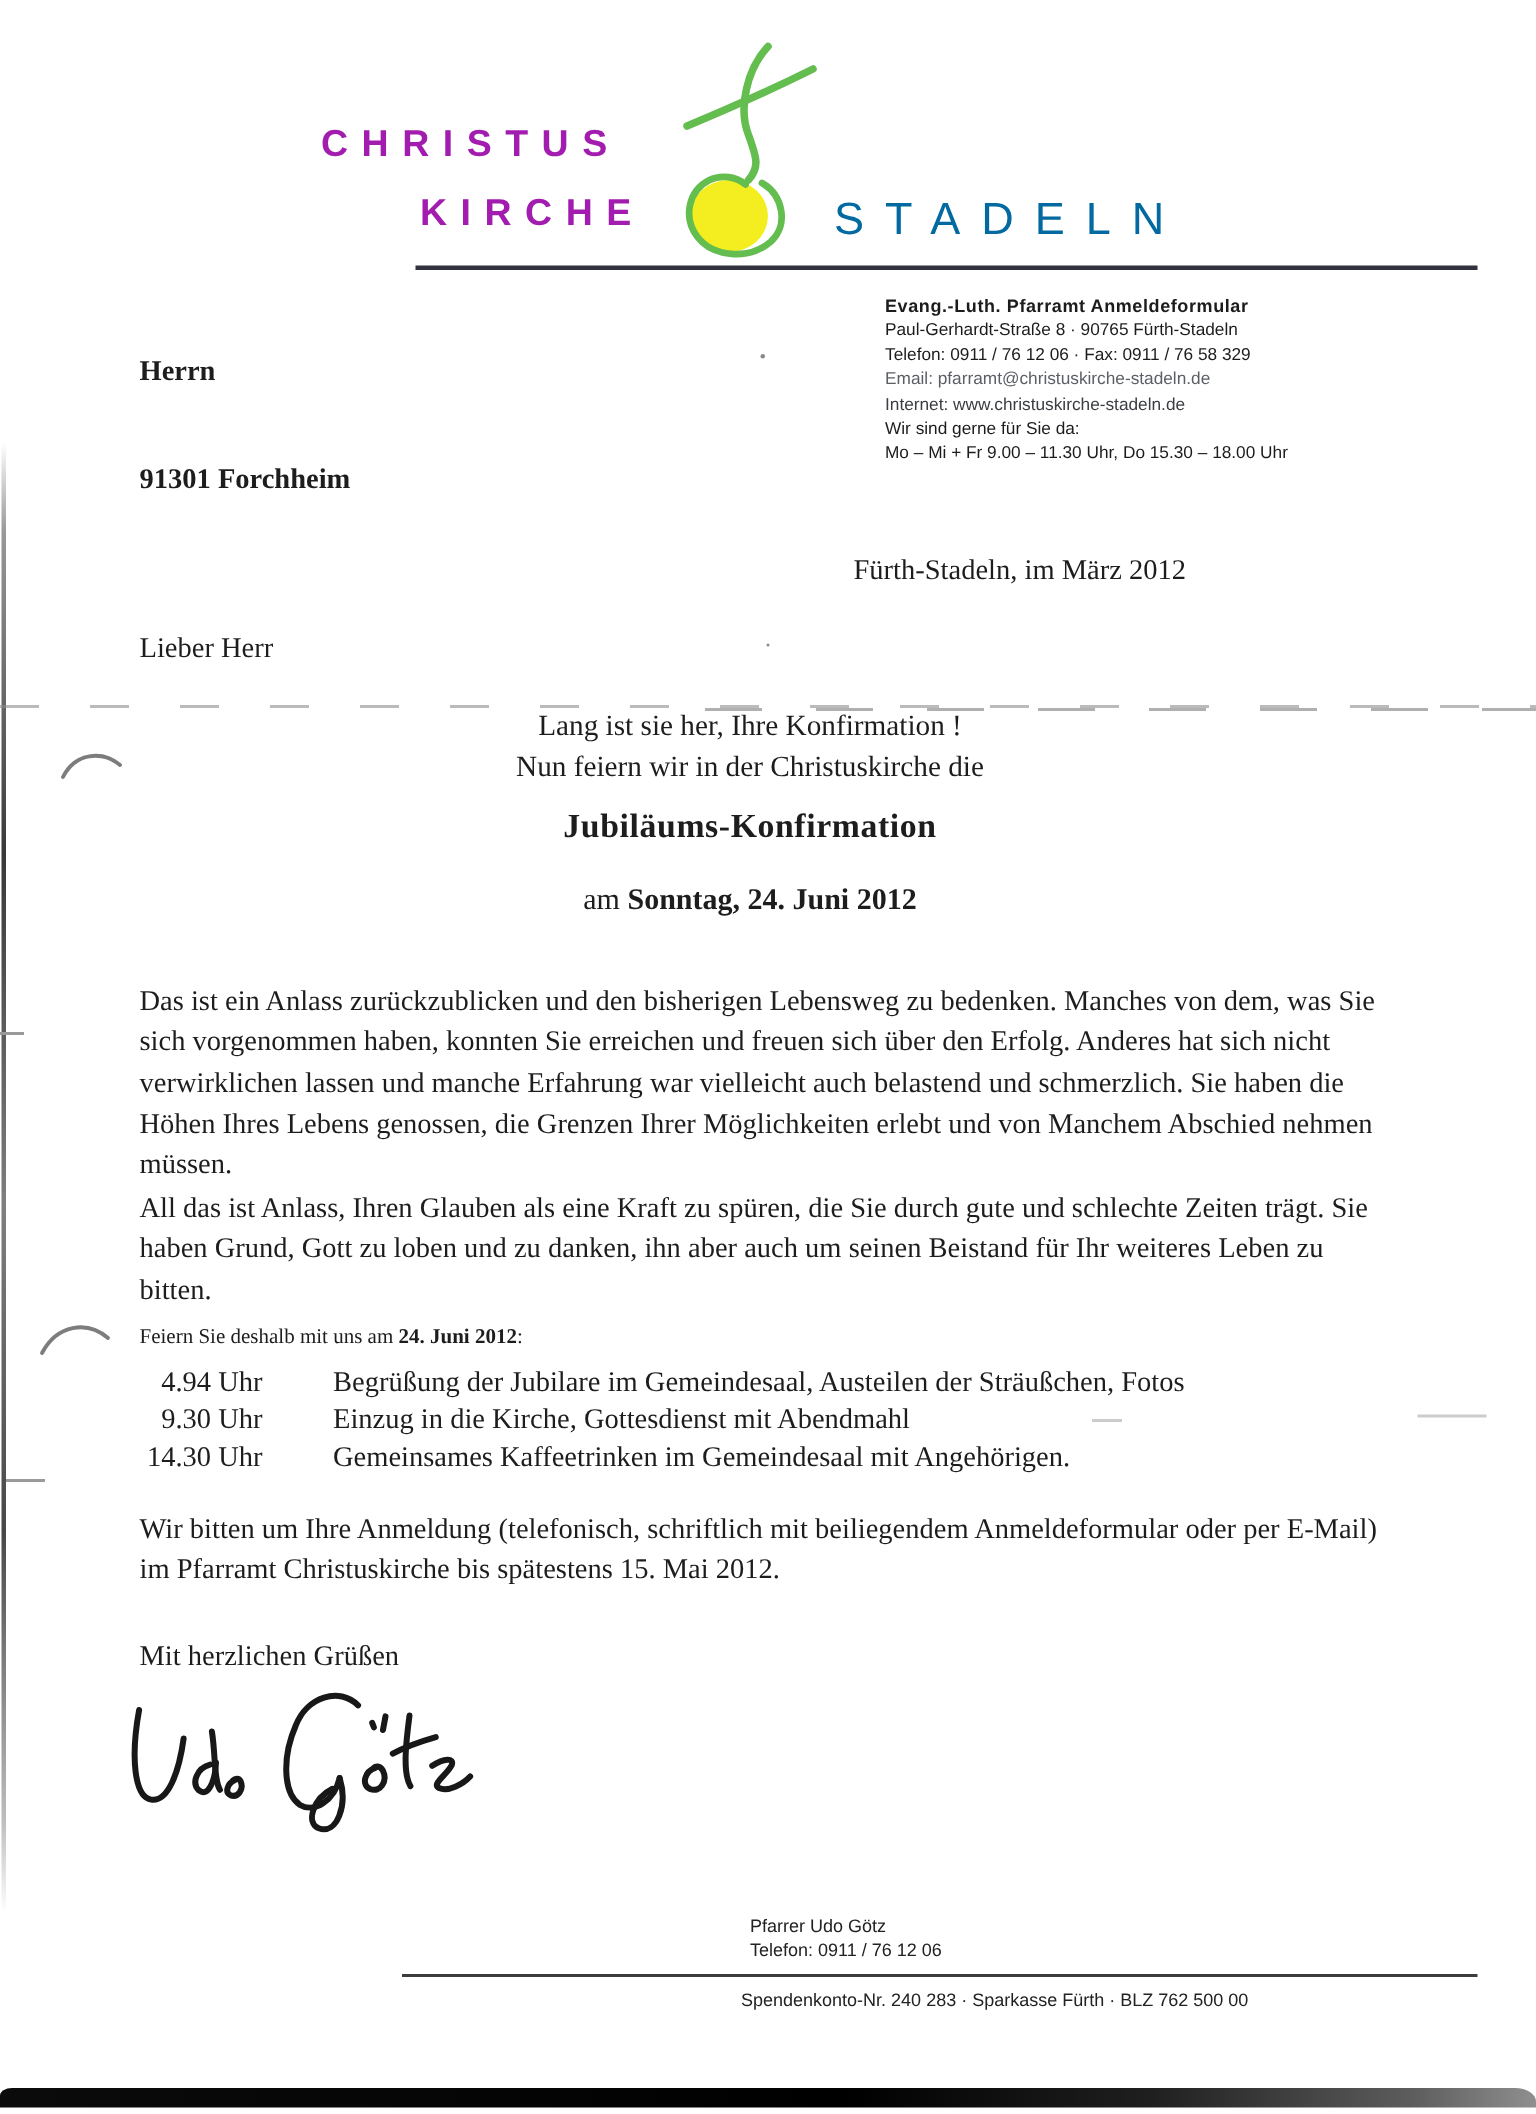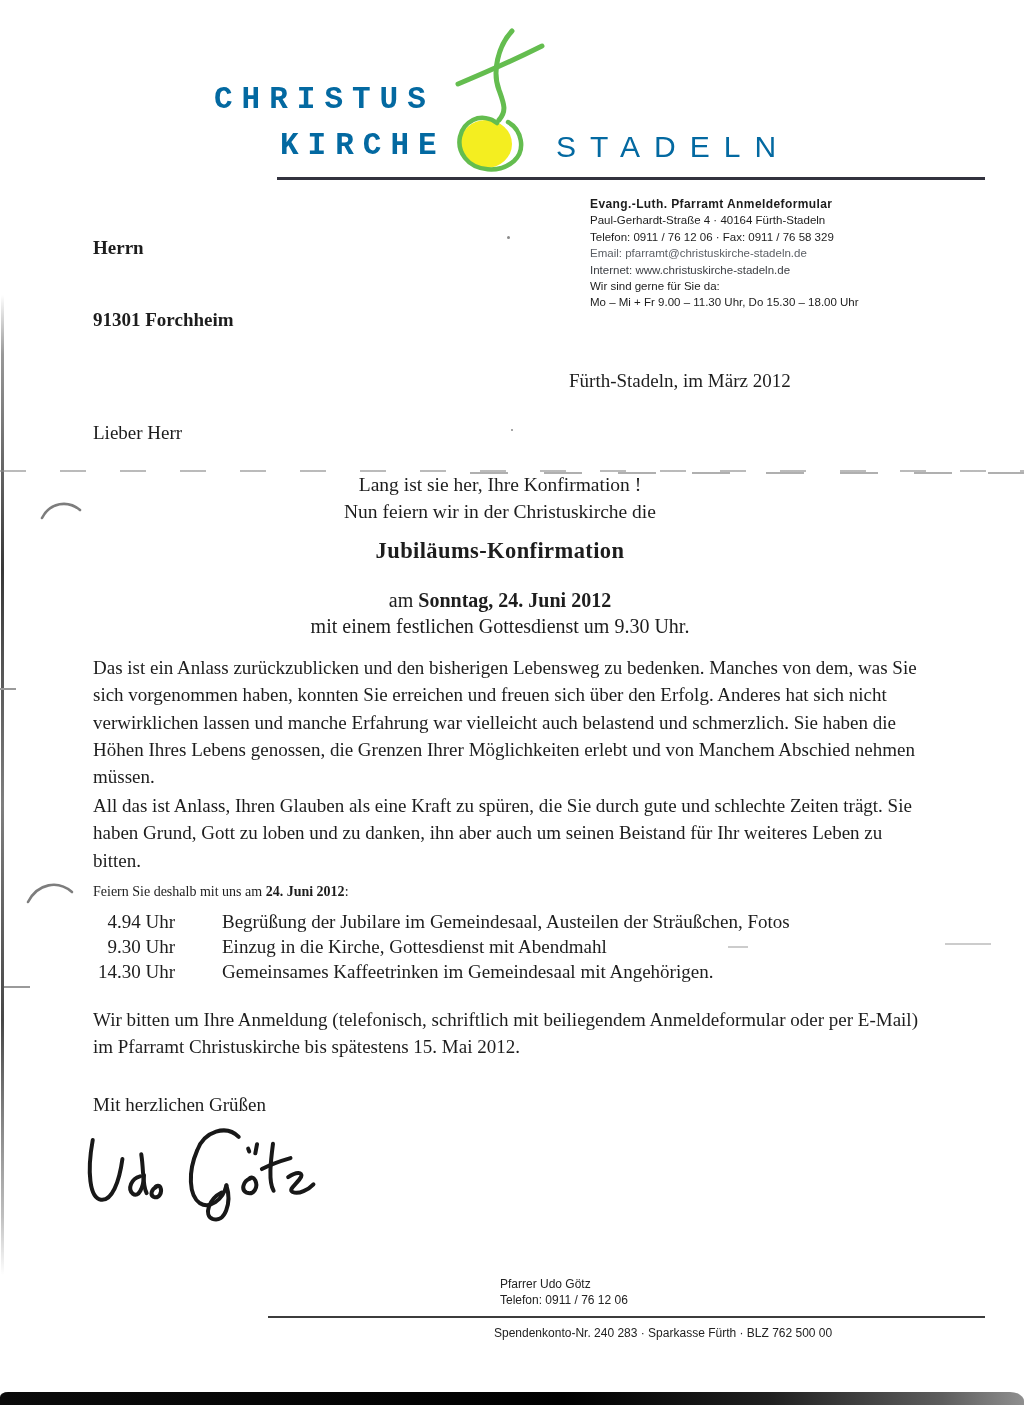--- a/index.html
+++ b/index.html
@@ -9,25 +9,25 @@
     height: 1409px;
     background: #ffffff;
     overflow: hidden;
     font-family: "Liberation Serif", serif;
     color: #1d1d1d;
   }
   .abs { position: absolute; }
 
   
   .brand {
-    font-family: Liberation Mono, monospace;
+    font-family: Liberation Sans, sans-serif;
     font-weight: bold;
-    font-size: 31px;
+    font-size: 25px;
     letter-spacing: 9px;
-    color: #0369a1;
+    color: #a21caf;
   }
   .brand-thin {
     font-family: "Liberation Sans", sans-serif;
     font-weight: normal;
     font-size: 30px;
     letter-spacing: 14px;
     color: #0369a1;
   }
   .logo-rule { background: #32323e; height: 3px; }
 
@@ -95,21 +95,21 @@
       <path d="M60,96 C74,104 78,124 66,135 C51,148 27,145 17,132 C7,119 11,101 25,94 C33,90 43,92 49,97" fill="none" stroke="#64bd4f" stroke-width="4.5" stroke-linecap="round"></path>
     </svg>
   </div>
 
   <div class="abs brand-thin" style="left:556px; top:130px;">STADELN</div>
 
   <div class="abs logo-rule" style="left:277px; top:177px; width:708px;"></div>
 
   <div class="abs office" style="left:590px; top:196px;">
     <div class="o-name">Evang.-Luth. Pfarramt Anmeldeformular</div>
-    <div>Paul-Gerhardt-Straße 4 · 40164 Fürth-Stadeln</div>
+    <div>Paul-Gerhardt-Straße 8 · 90765 Fürth-Stadeln</div>
     <div>Telefon: 0911 / 76 12 06 · Fax: 0911 / 76 58 329</div>
     <div class="o-email">Email: pfarramt@christuskirche-stadeln.de</div>
     <div class="o-web">Internet: www.christuskirche-stadeln.de</div>
     <div>Wir sind gerne für Sie da:</div>
     <div>Mo – Mi + Fr 9.00 – 11.30 Uhr, Do 15.30 – 18.00 Uhr</div>
   </div>
 
   <div class="abs serif-b" style="left:93px; top:237px;">Herrn</div>
   <div class="abs serif-b" style="left:93px; top:309px;">91301 Forchheim</div>
 
@@ -117,21 +117,20 @@
   <div class="abs serif-r" style="left:93px; top:422px;">Lieber Herr</div>
 
   <div class="abs center-block serif-r" style="top:501px; font-size:19.5px;">Nun feiern wir in der Christuskirche die</div>
   <div class="abs center-block serif-r" style="top:474px; font-size:19.5px;">Lang ist sie her, Ihre Konfirmation !</div>
 
   <div class="abs center-block headline" style="top:538px;">Jubiläums-Konfirmation</div>
 
   <div class="abs center-block" style="top:589px; font-size:20px;">
     <span>am </span><strong>Sonntag, 24. Juni 2012</strong>
   </div>
-  <div class="abs center-block" style="top:615px; font-size:20px;">mit einem festlichen Gottesdienst um 9.30 Uhr.</div>
 
   <div class="abs para" style="left:93px; top:654px;">Das ist ein Anlass zurückzublicken und den bisherigen Lebensweg zu bedenken. Manches von dem, was Sie sich vorgenommen haben, konnten Sie erreichen und freuen sich über den Erfolg. Anderes hat sich nicht verwirklichen lassen und manche Erfahrung war vielleicht auch belastend und schmerzlich. Sie haben die Höhen Ihres Lebens genossen, die Grenzen Ihrer Möglichkeiten erlebt und von Manchem Abschied nehmen müssen.</div>
   <div class="abs para" style="left:93px; top:792px;">All das ist Anlass, Ihren Glauben als eine Kraft zu spüren, die Sie durch gute und schlechte Zeiten trägt. Sie haben Grund, Gott zu loben und zu danken, ihn aber auch um seinen Beistand für Ihr weiteres Leben zu bitten.</div>
 
   <div class="abs" style="left:93px; top:884px; font-size:14px;">
     <span>Feiern Sie deshalb mit uns am </span><strong>24. Juni 2012</strong><span>:</span>
   </div>
 
   <div class="abs" style="left:93px; top:909px;">
     <div class="sched-row">

